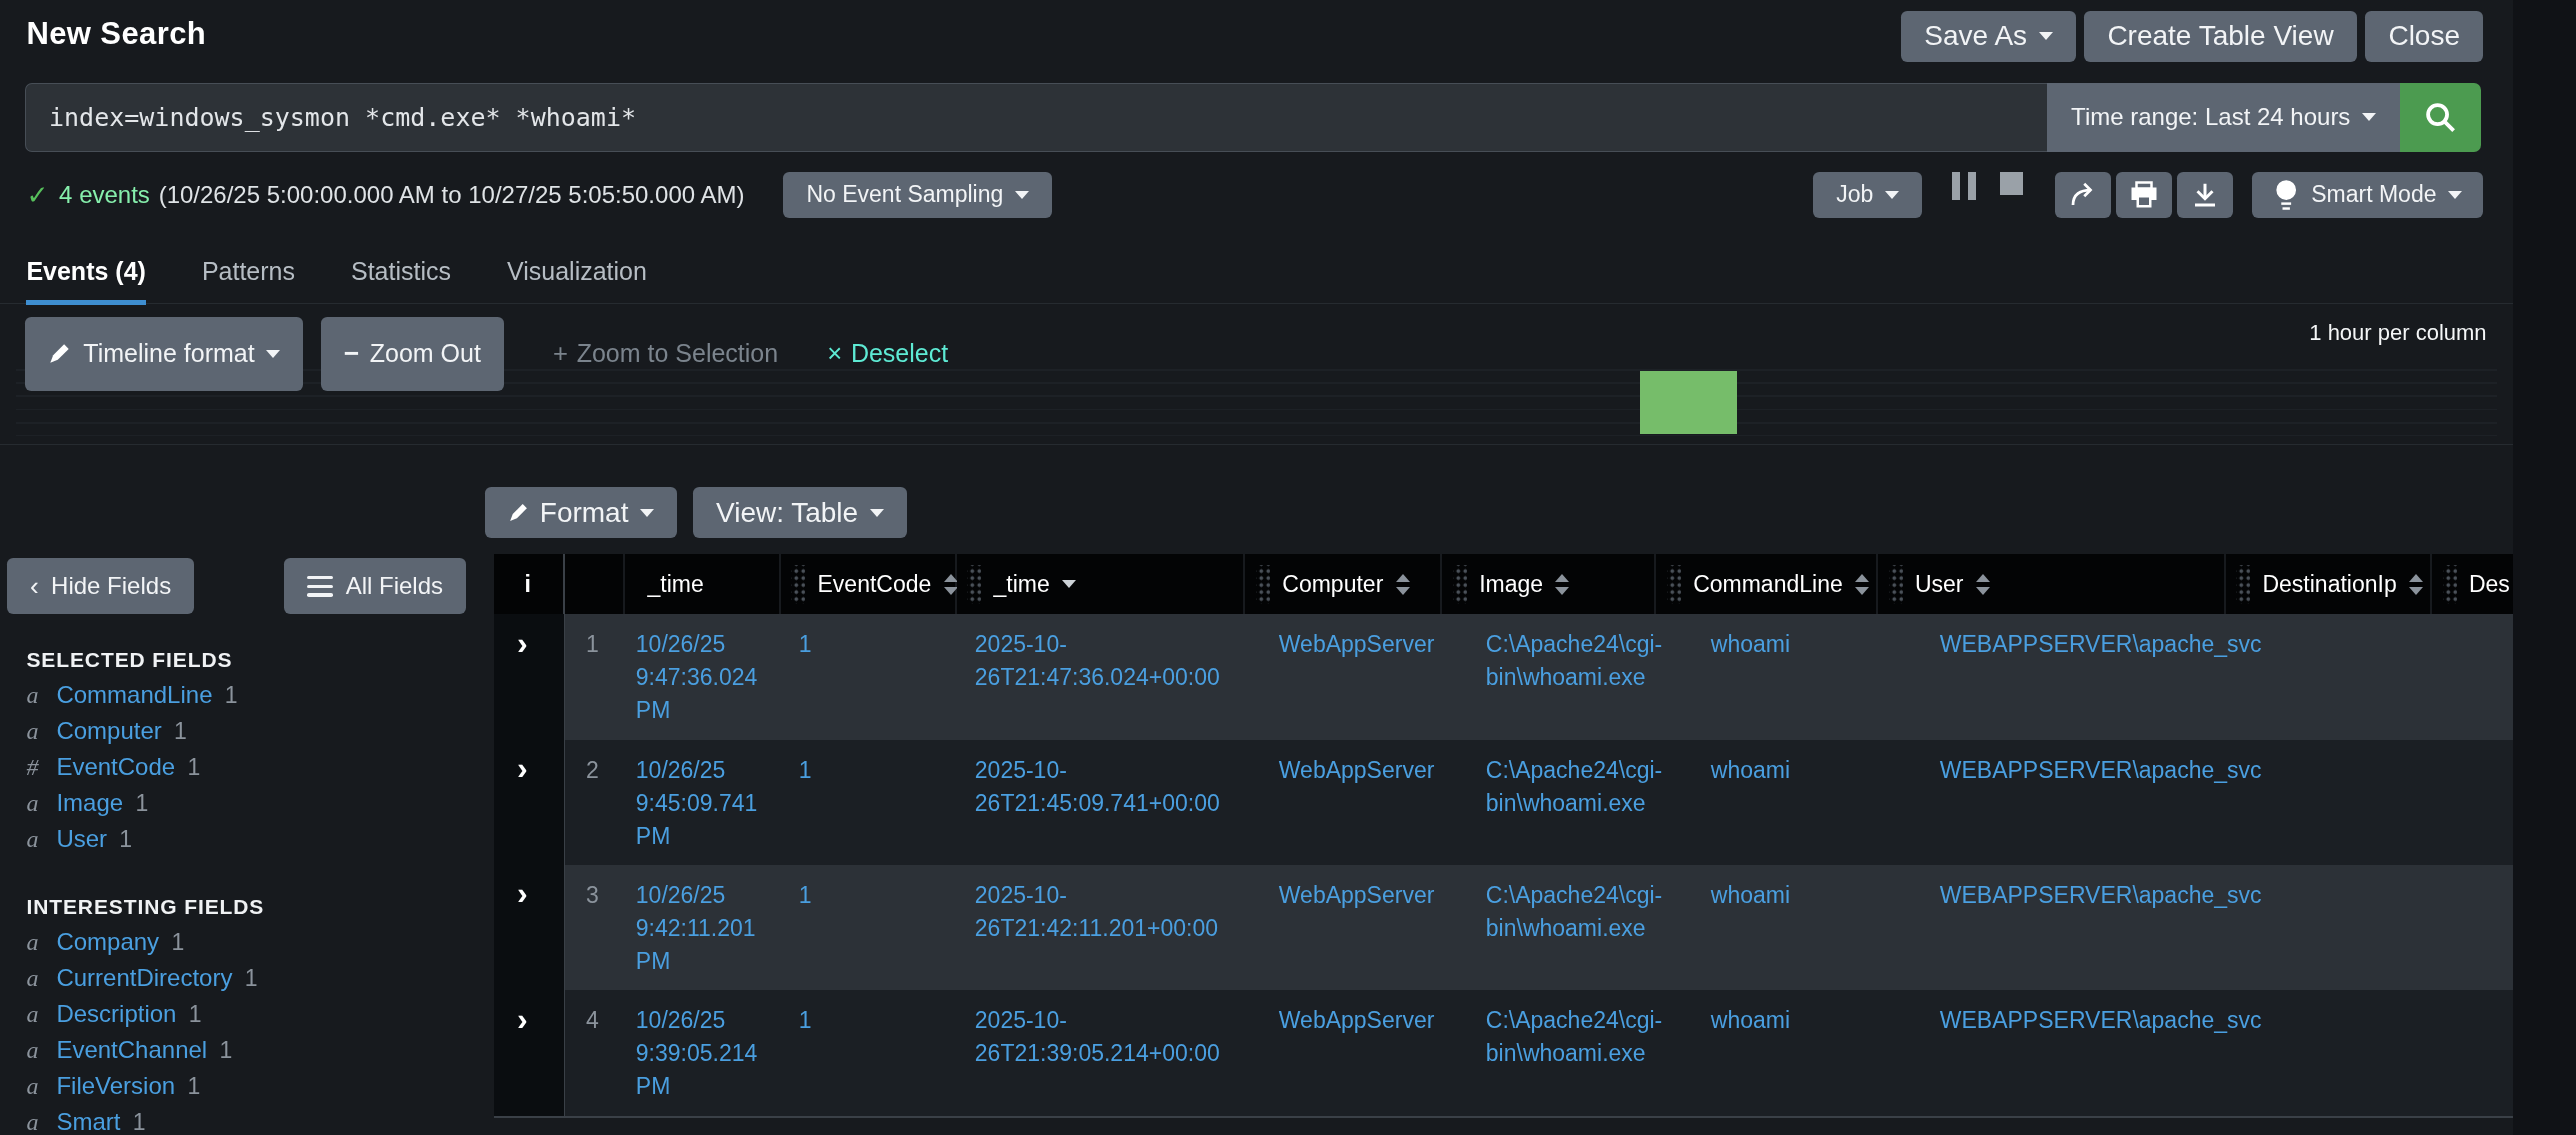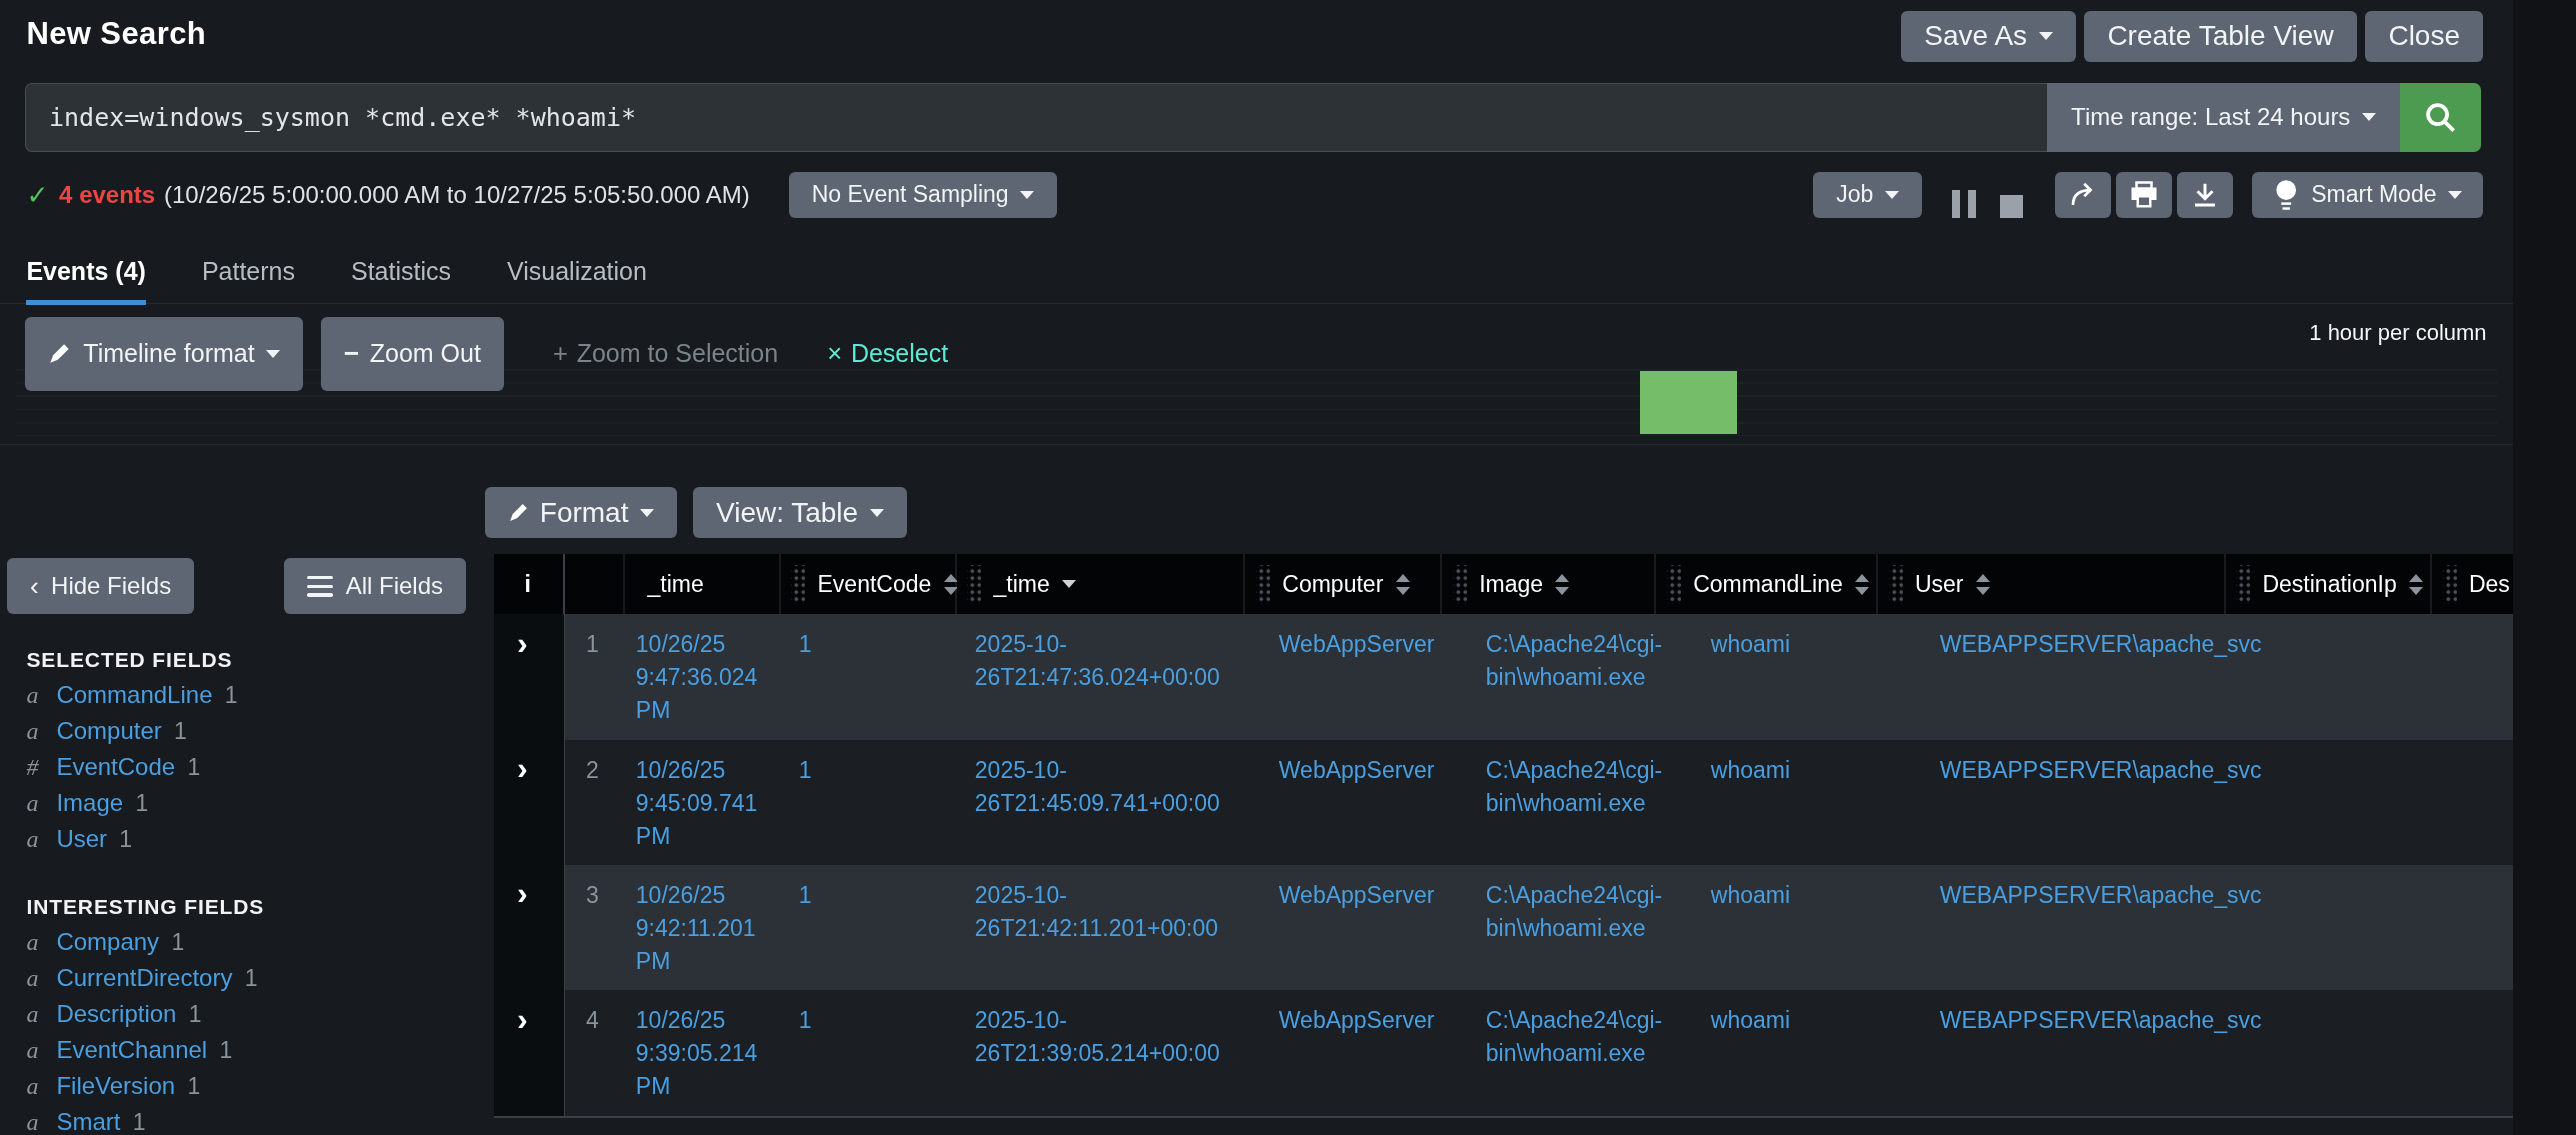--- a/index.html
+++ b/index.html
@@ -28,26 +28,26 @@
   .query {
     flex:1; display:flex; align-items:center; padding:0 23px;
     background:#2d3237; border:1.8px solid #474e56; border-right:none; border-radius:7px 0 0 7px;
     font-family:"DejaVu Sans Mono","Liberation Mono",monospace; font-size:25px; color:#e3e6e9; white-space:nowrap; overflow:hidden;
   }
   .time-btn { display:flex; align-items:center; justify-content:center; width:353px; background:#5d6672; border:none; color:#f2f4f6; font-family:inherit; font-size:24px; cursor:pointer; }
   .search-btn { display:flex; align-items:center; justify-content:center; width:81px; background:#4c9b50; border:none; border-radius:0 7px 7px 0; cursor:pointer; }
   
   .status-row { display:flex; align-items:center; margin:17.6px 30px 0 26.4px; height:51px; }
   .check { color:#57c05c; font-size:26.4px; margin-right:10.6px; }
-  .ev-count { font-weight:bold; color:#ef4444; margin-right:8.8px; }
+  .ev-count { font-weight:normal; color:#86efac; margin-right:8.8px; }
   .ev-range { color:#dfe3e6; }
   .btn.sm { height:46px; font-size:23px; }
   .sampling { margin-left:39px; }
   .spacer { flex:1; }
-  .job-controls { display:flex; align-items:flex-end; gap:5px; }
+  .job-controls { display:flex; align-items:flex-start; gap:5px; }
   .pause-icon { display:inline-flex; gap:8px; margin:0 19.4px 0 25px; }
   .pause-icon i { display:block; width:8px; height:28px; background:#9aa1a8; }
   .stop-icon { display:inline-block; width:23px; height:23px; background:#9aa1a8; margin-right:26.4px; }
   .icon-btn { width:56px; padding:0; }
   .smart { margin-left:14px; padding:0 21px; }
   .smart svg { margin-right:12.3px; }
   
   .tabs-row { display:flex; gap:56px; margin-top:26.4px; padding:10.6px 26.4px 0 26.4px; border-bottom:1.8px solid #262b30; }
   .tab { padding-bottom:14px; color:#b6bdc4; font-size:25px; cursor:pointer; border-bottom:5.3px solid transparent; margin-bottom:-1.8px; }
   .tab.active { color:#ffffff; font-weight:bold; border-bottom-color:#3e8ed0; }

